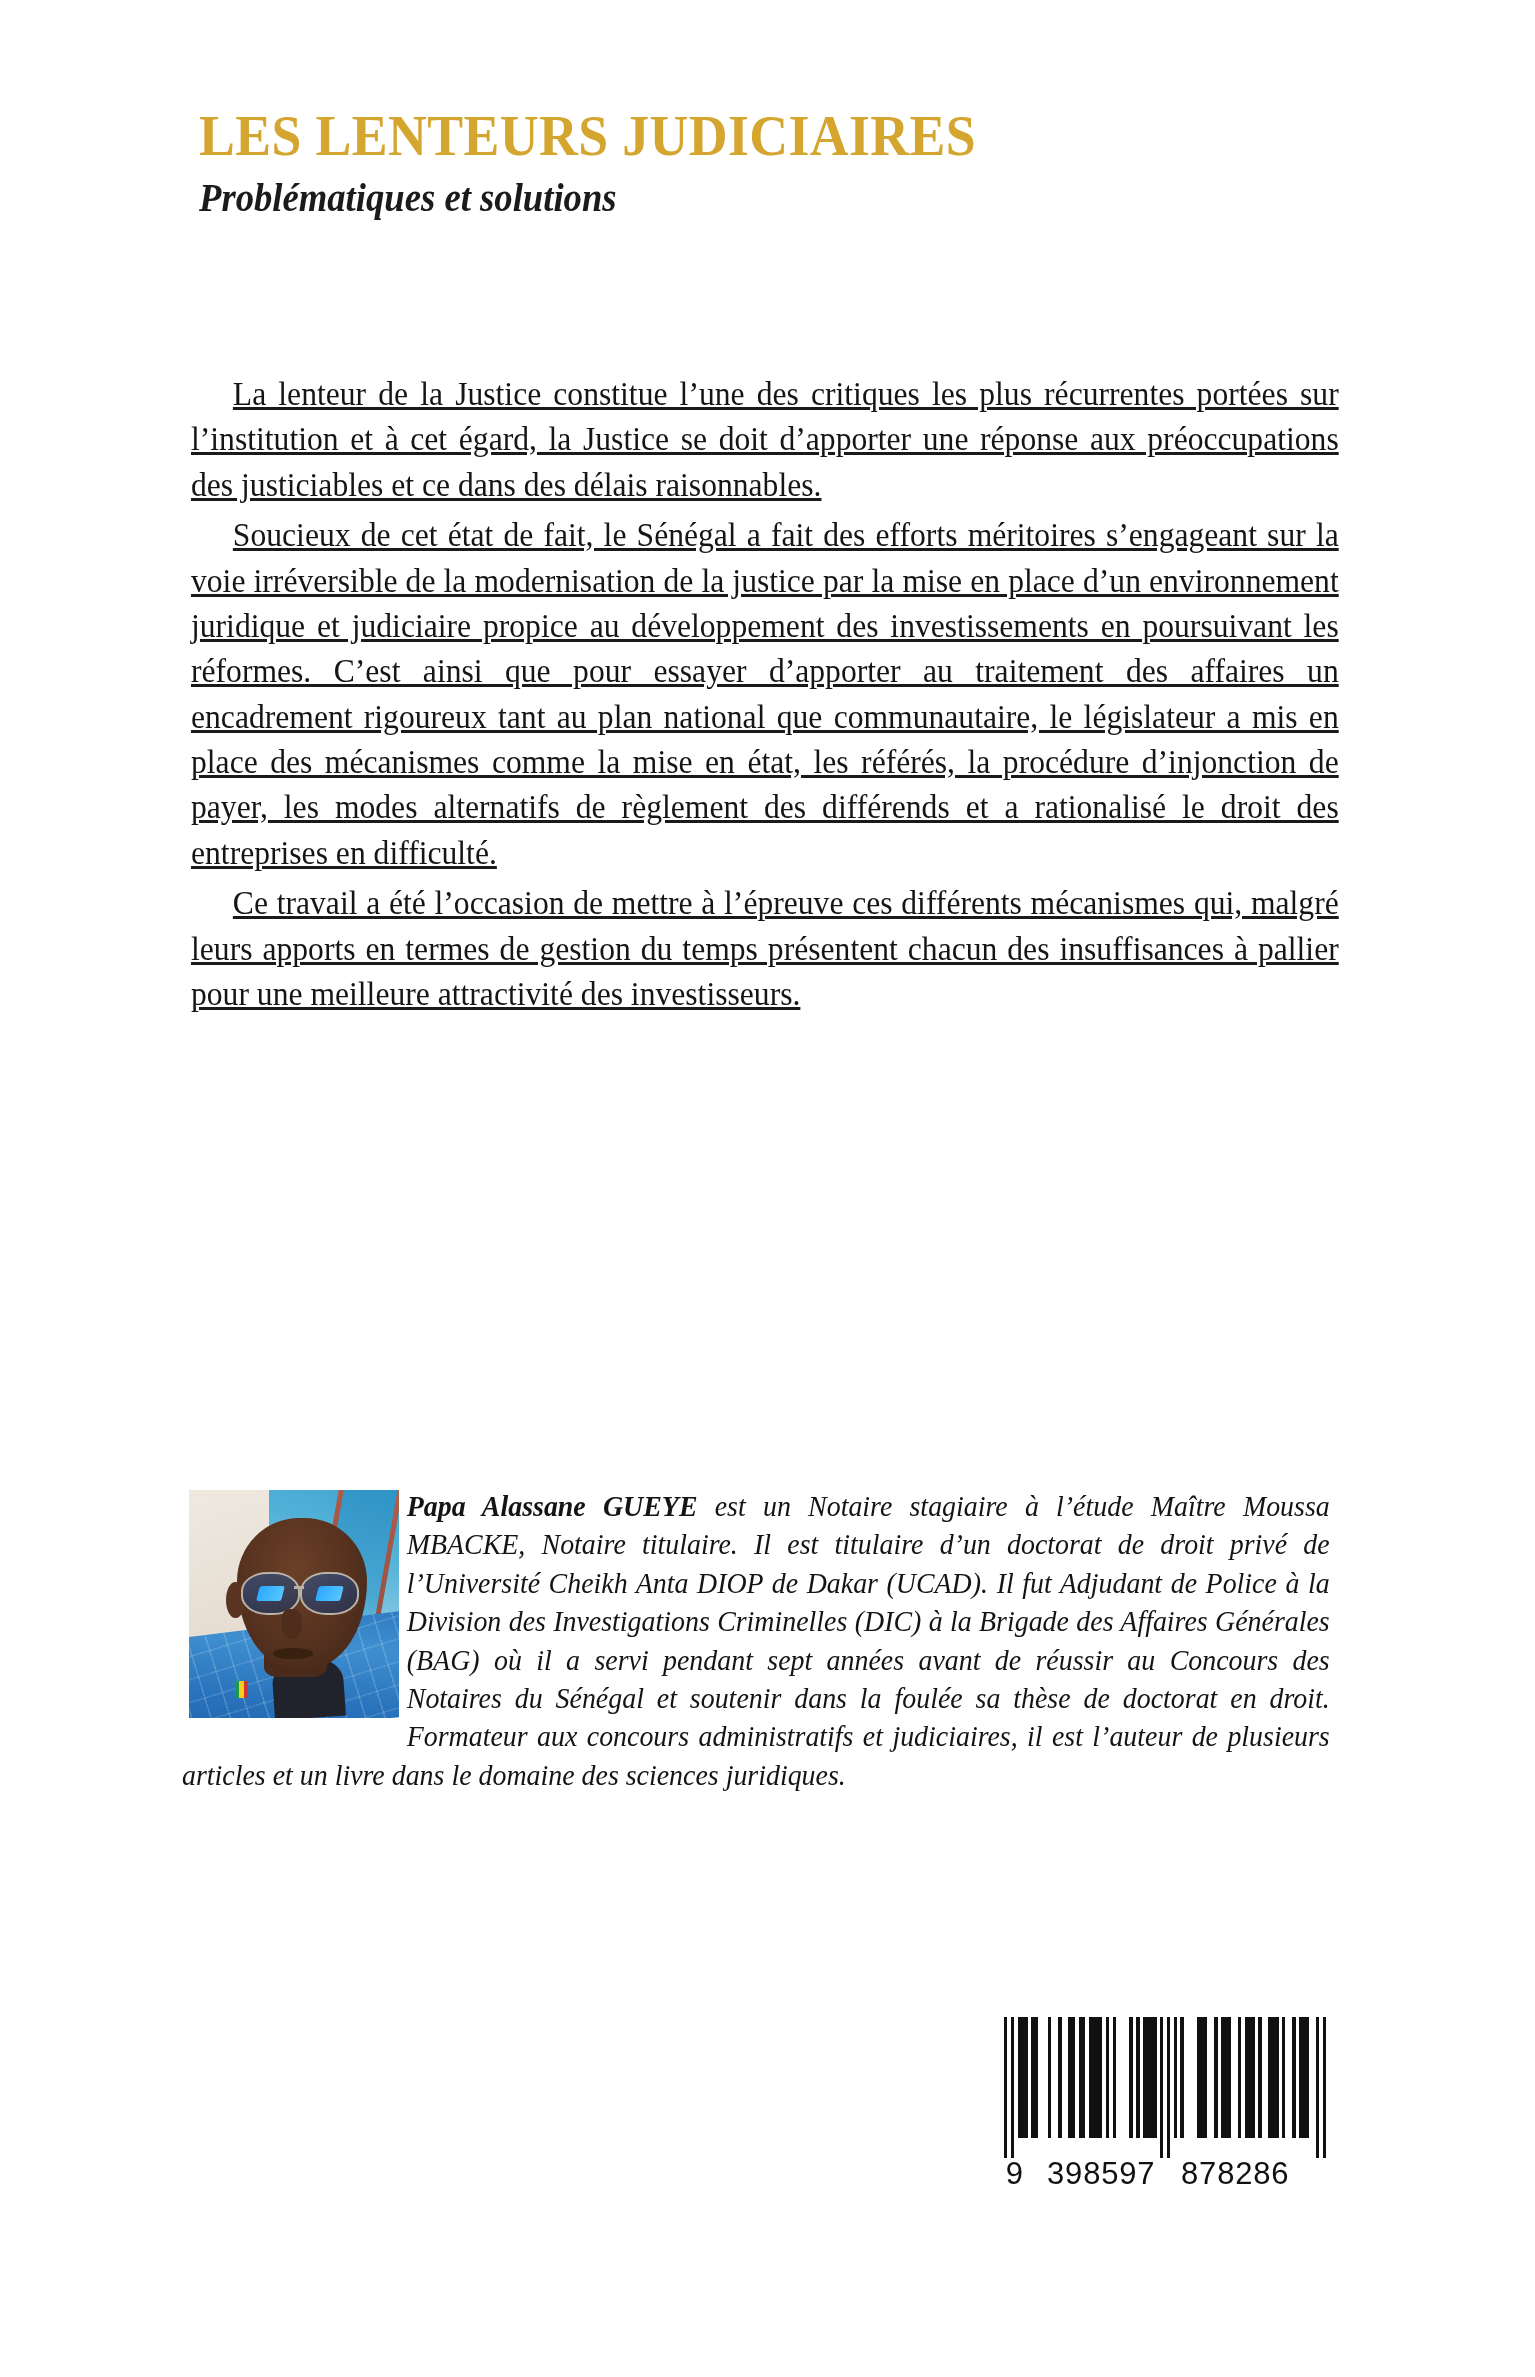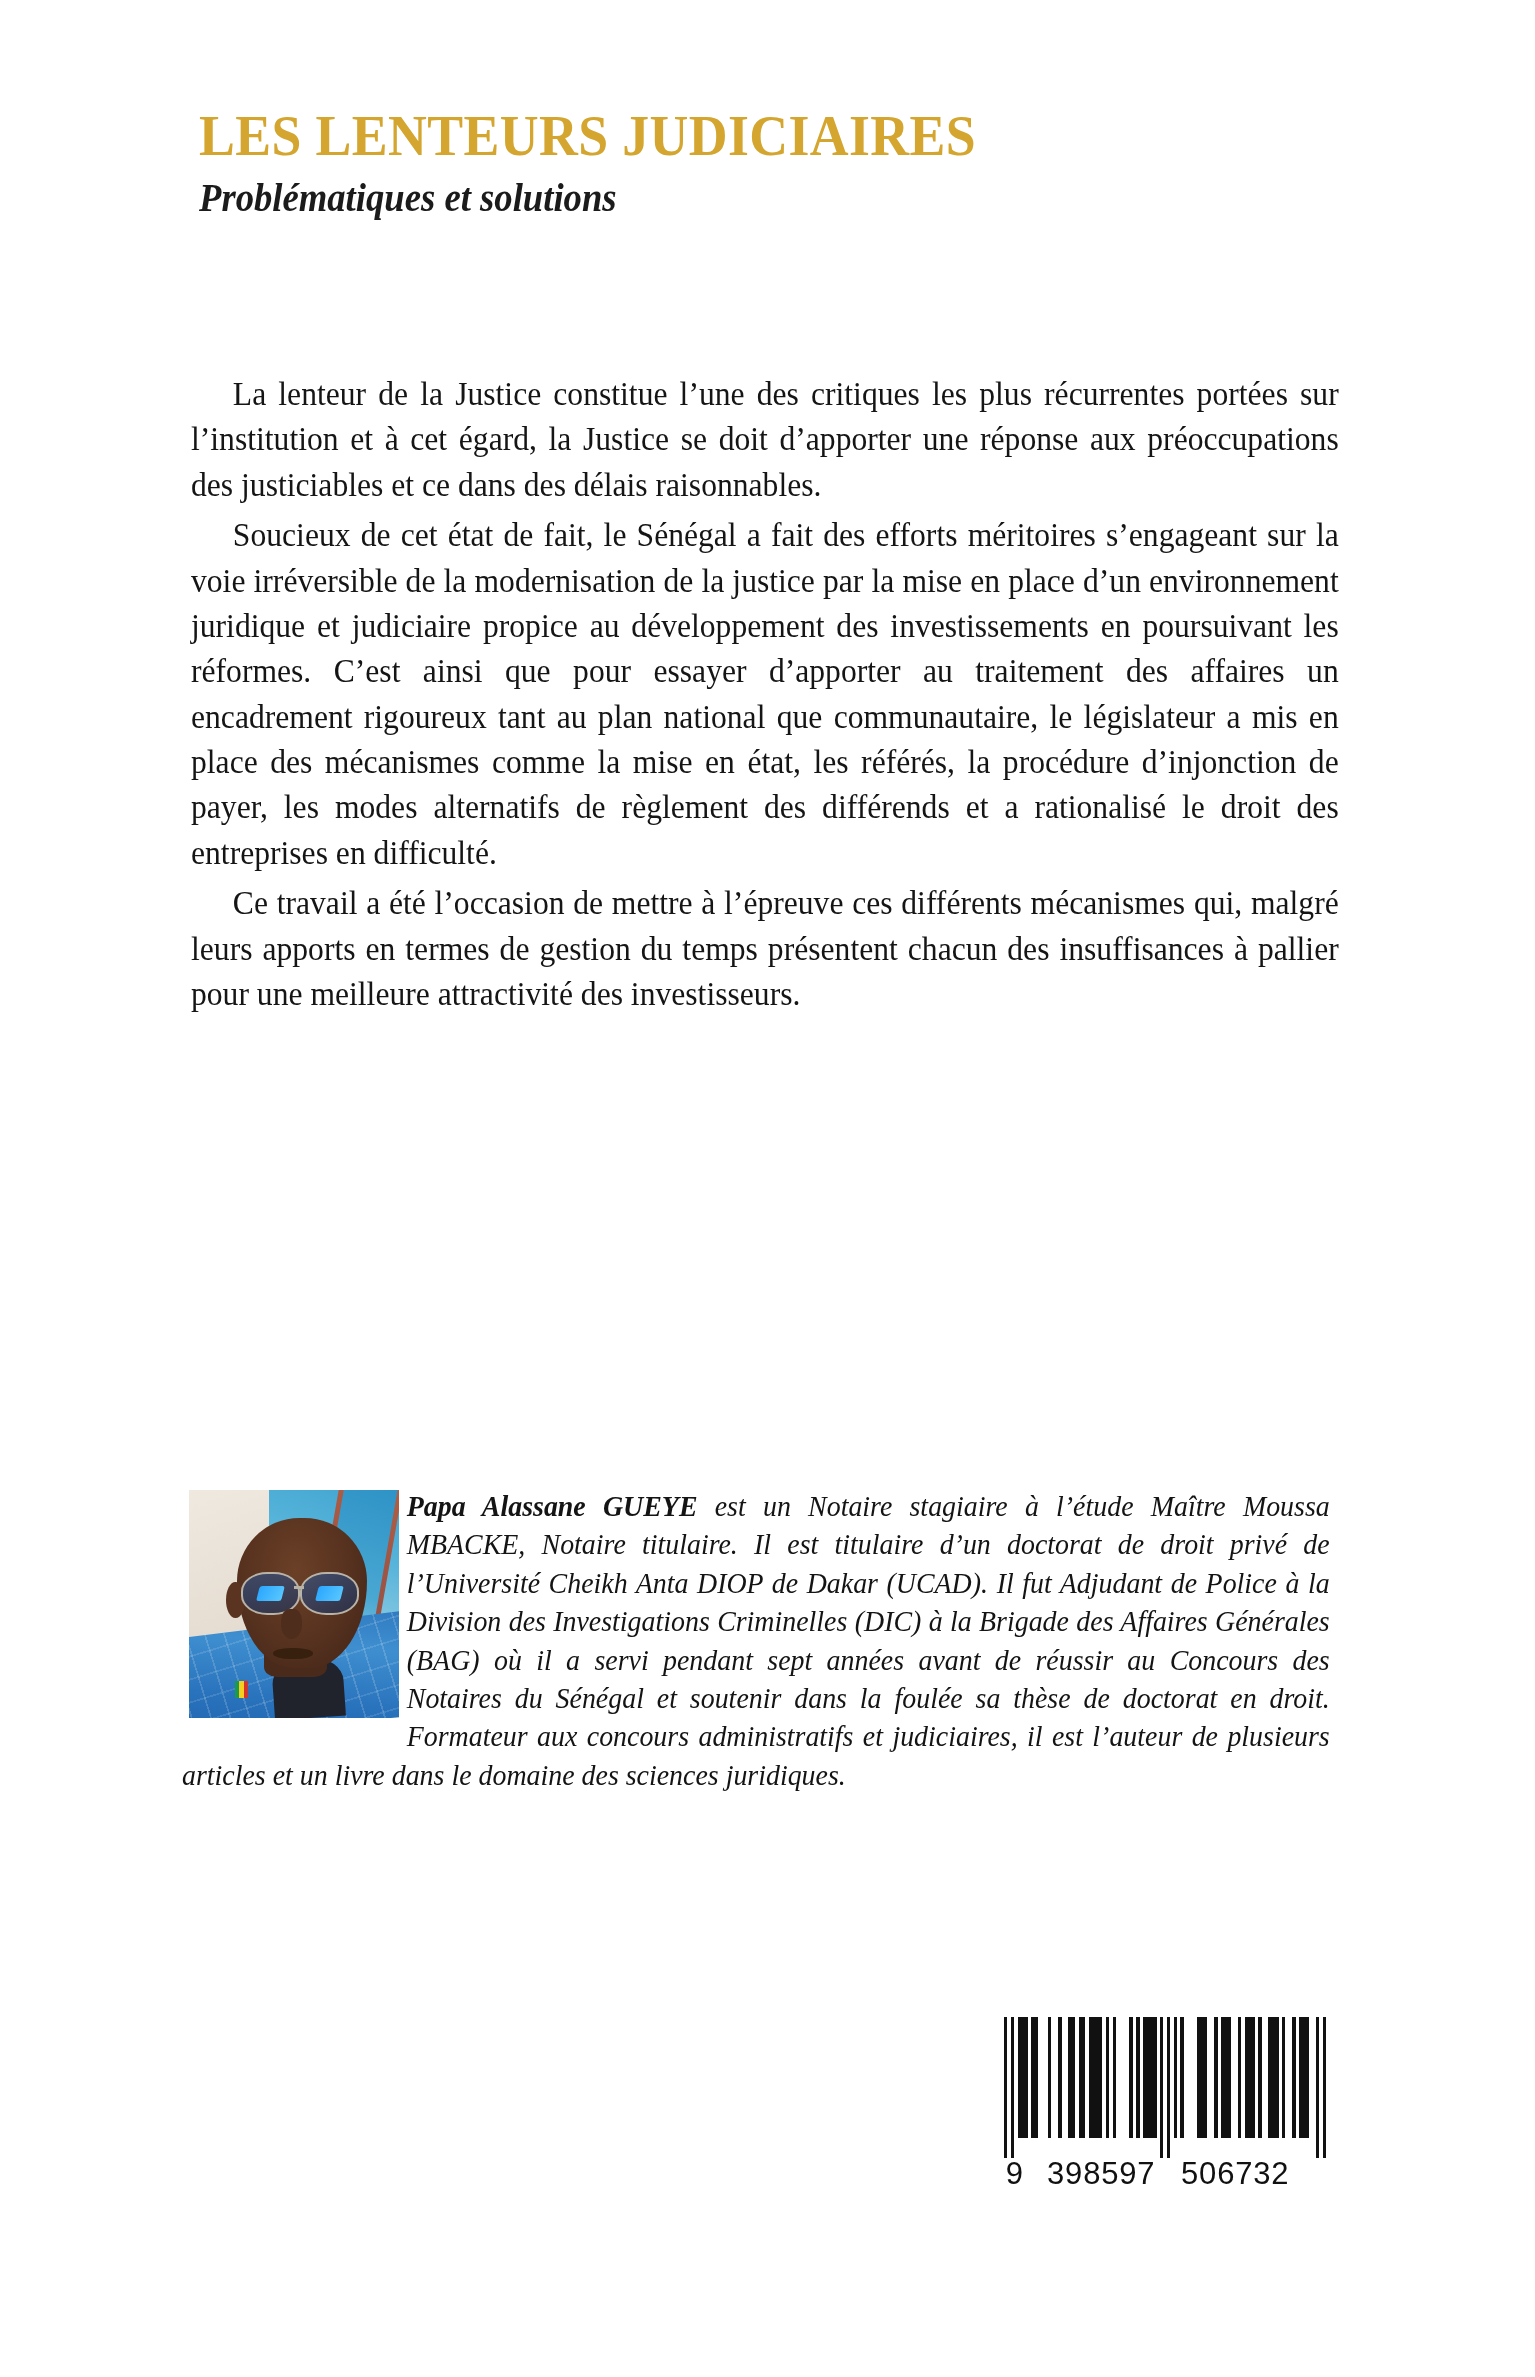--- a/index.html
+++ b/index.html
@@ -54,20 +54,21 @@
     transform: scaleX(0.94);
     transform-origin: left top;
   }
 
   
   .blurb {
     position: absolute;
     left: 191px;
     top: 371px;
     width: 1148px;
+    text-decoration: underline;
   }
   .blurb p {
     margin: 0 0 5px 0;
     font-family: "Liberation Serif", serif;
     font-size: 34px;
     line-height: 1.335;
     text-align: justify;
     text-indent: 45px;
     color: #151515;
     transform: scaleX(0.93);
@@ -400,18 +401,18 @@
         <span class="short" style="width: 3.4px;"></span>
         <span class="gap" style="width: 3.4px;"></span>
         <span class="gap" style="width: 3.4px;"></span>
         <span class="guard" style="width: 3.4px;"></span>
         <span class="gap" style="width: 3.4px;"></span>
         <span class="guard" style="width: 3.4px;"></span>
       </div>
     <div class="barcode-digits">
       <span class="d-lead">9</span>
       <span class="d-left">398597</span>
-      <span class="d-right">506732</span>
+      <span class="d-right">878286</span>
     </div>
   </div>
 
 </div>
 
 
 </body></html>

